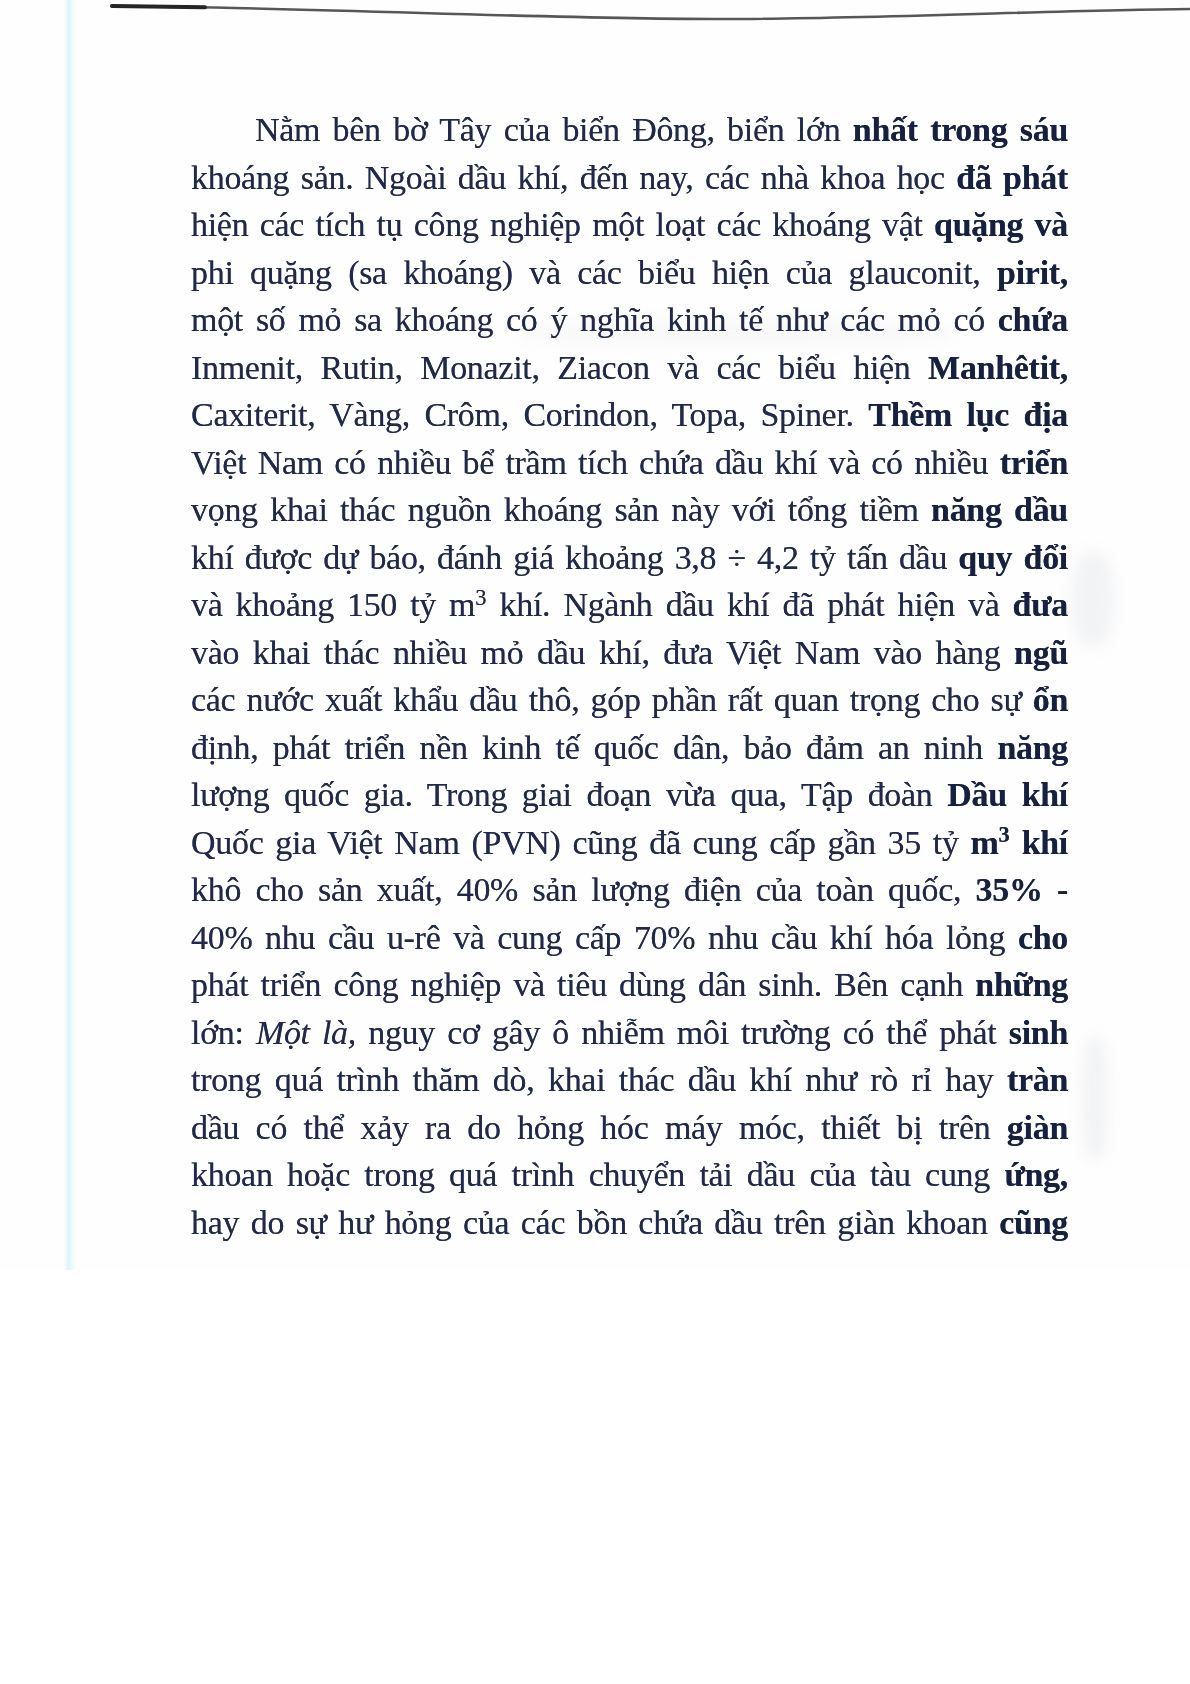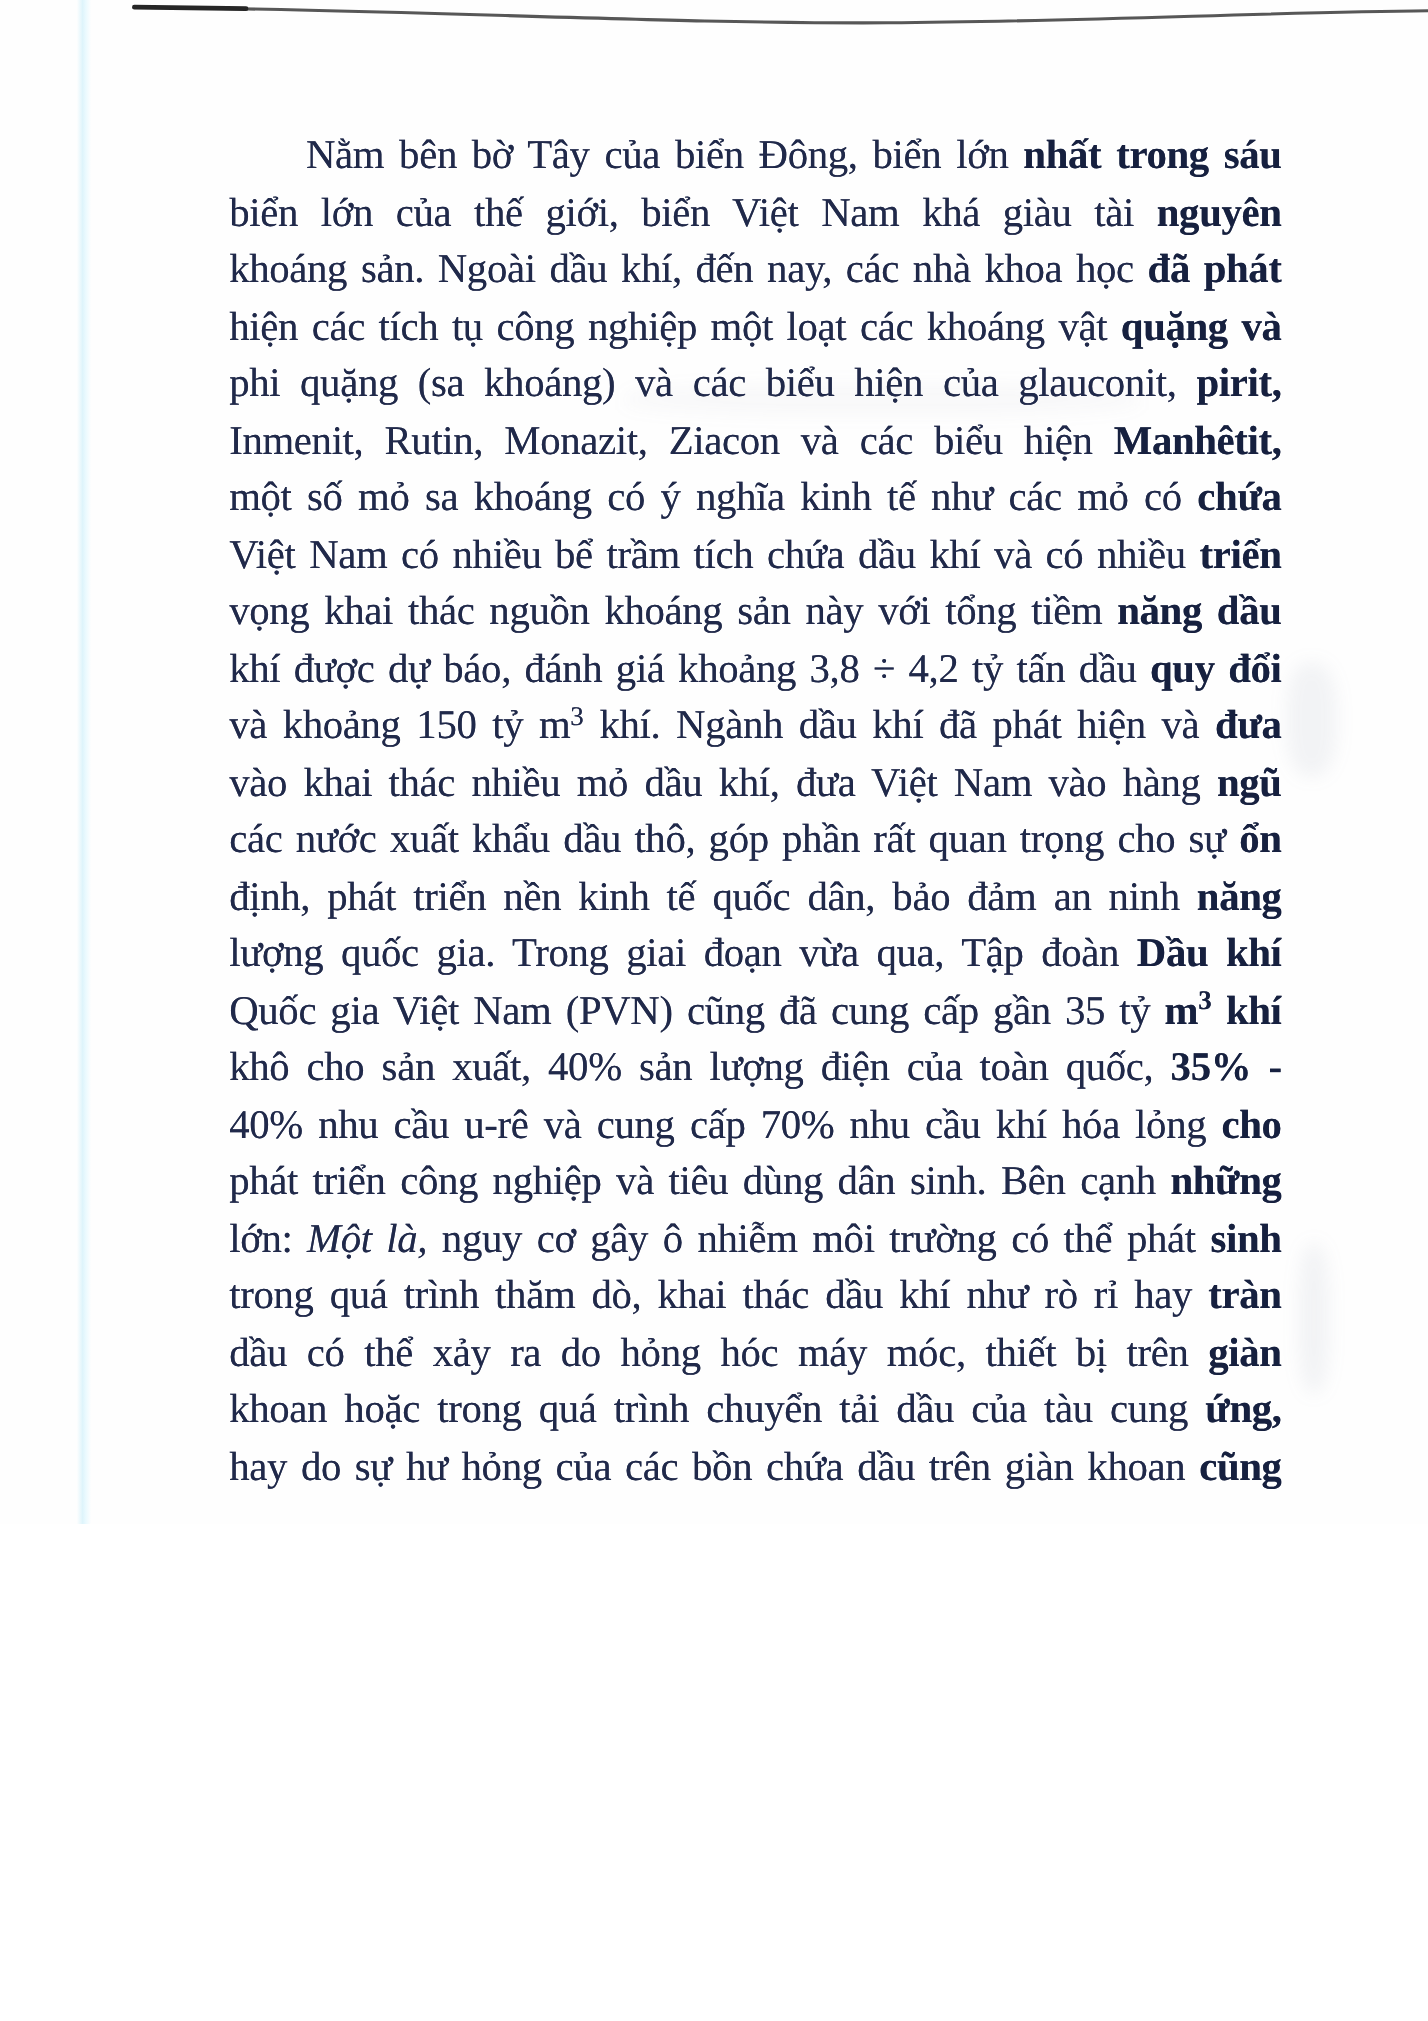--- a/index.html
+++ b/index.html
@@ -60,26 +60,26 @@
     <path d="M112,6 C 340,8 560,20 740,19 C 900,18 1062,10 1190,9" fill="none" stroke="#454545" stroke-width="2.6" stroke-linecap="round" opacity="0.9"></path>
     <path d="M112,6 L 205,7.2" fill="none" stroke="#262626" stroke-width="4" stroke-linecap="round"></path>
   </svg>
 
   <div class="smudge s1"></div>
   <div class="smudge s2"></div>
   <div class="smudge s3"></div>
 
   <div class="text-block">
       <div class="line first"><span>Nằm bên bờ Tây của biển Đông, biển lớn</span> <span class="b">nhất trong sáu</span> </div>
-      <div class="line"><span>biển lớn của thế giới, biển Việt Nam khá giàu tài</span> <span class="b">nguyên</span> </div>
       <div class="line"><span>khoáng sản. Ngoài dầu khí, đến nay, các nhà khoa học</span> <span class="b">đã phát</span> </div>
       <div class="line"><span>hiện các tích tụ công nghiệp một loạt các khoáng vật</span> <span class="b">quặng và</span> </div>
       <div class="line"><span>phi quặng (sa khoáng) và các biểu hiện của glauconit,</span> <span class="b">pirit,</span> </div>
+      <div class="line"><span>một số mỏ sa khoáng có ý nghĩa kinh tế như các mỏ có</span> <span class="b">chứa</span> </div>
       <div class="line"><span>Inmenit, Rutin, Monazit, Ziacon và các biểu hiện</span> <span class="b">Manhêtit,</span> </div>
-      <div class="line"><span>một số mỏ sa khoáng có ý nghĩa kinh tế như các mỏ có</span> <span class="b">chứa</span> </div>
+      <div class="line"><span>Caxiterit, Vàng, Crôm, Corindon, Topa, Spiner.</span> <span class="b">Thềm lục địa</span> </div>
       <div class="line"><span>Việt Nam có nhiều bể trầm tích chứa dầu khí và có nhiều</span> <span class="b">triển</span> </div>
       <div class="line"><span>vọng khai thác nguồn khoáng sản này với tổng tiềm</span> <span class="b">năng dầu</span> </div>
       <div class="line"><span>khí được dự báo, đánh giá khoảng 3,8 ÷ 4,2 tỷ tấn dầu</span> <span class="b">quy đổi</span> </div>
       <div class="line"><span>và khoảng 150 tỷ m<span class="sup">3</span> khí. Ngành dầu khí đã phát hiện và</span> <span class="b">đưa</span> </div>
       <div class="line"><span>vào khai thác nhiều mỏ dầu khí, đưa Việt Nam vào hàng</span> <span class="b">ngũ</span> </div>
       <div class="line"><span>các nước xuất khẩu dầu thô, góp phần rất quan trọng cho sự</span> <span class="b">ổn</span> </div>
       <div class="line"><span>định, phát triển nền kinh tế quốc dân, bảo đảm an ninh</span> <span class="b">năng</span> </div>
       <div class="line"><span>lượng quốc gia. Trong giai đoạn vừa qua, Tập đoàn</span> <span class="b">Dầu khí</span> </div>
       <div class="line"><span>Quốc gia Việt Nam (PVN) cũng đã cung cấp gần 35 tỷ</span> <span class="b">m<span class="sup">3</span> khí</span> </div>
       <div class="line"><span>khô cho sản xuất, 40% sản lượng điện của toàn quốc,</span> <span class="b">35% -</span> </div>

